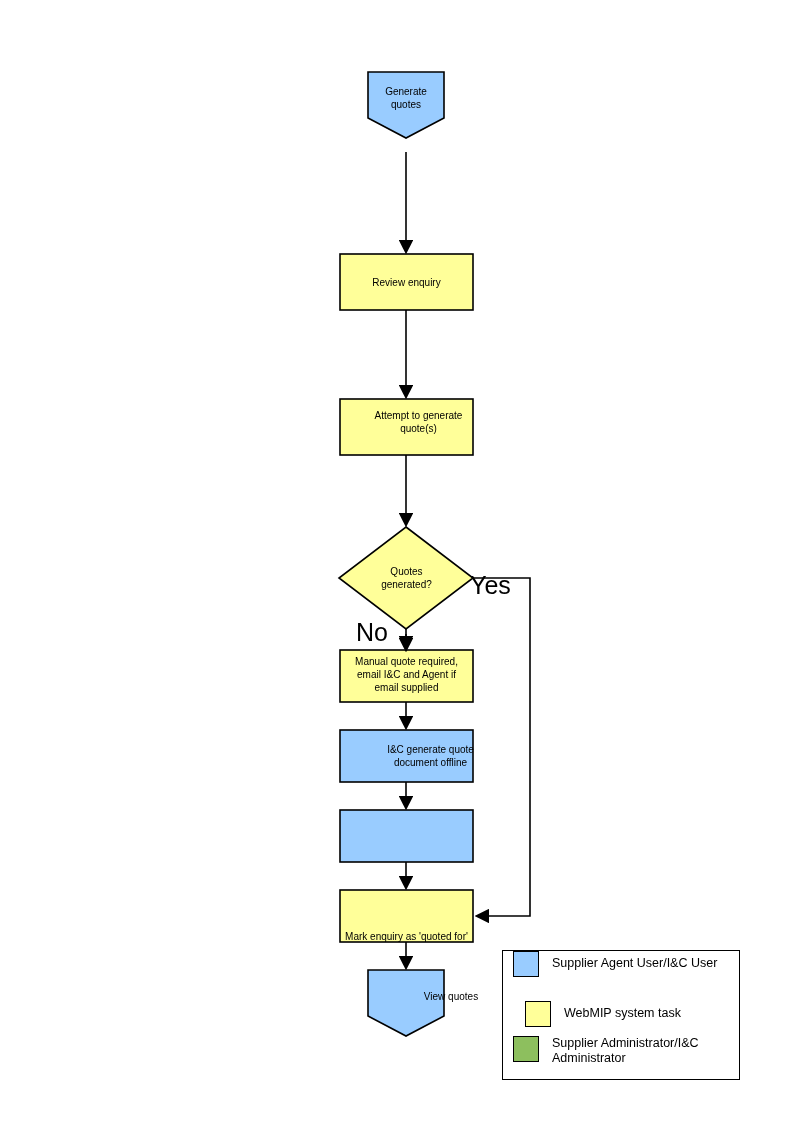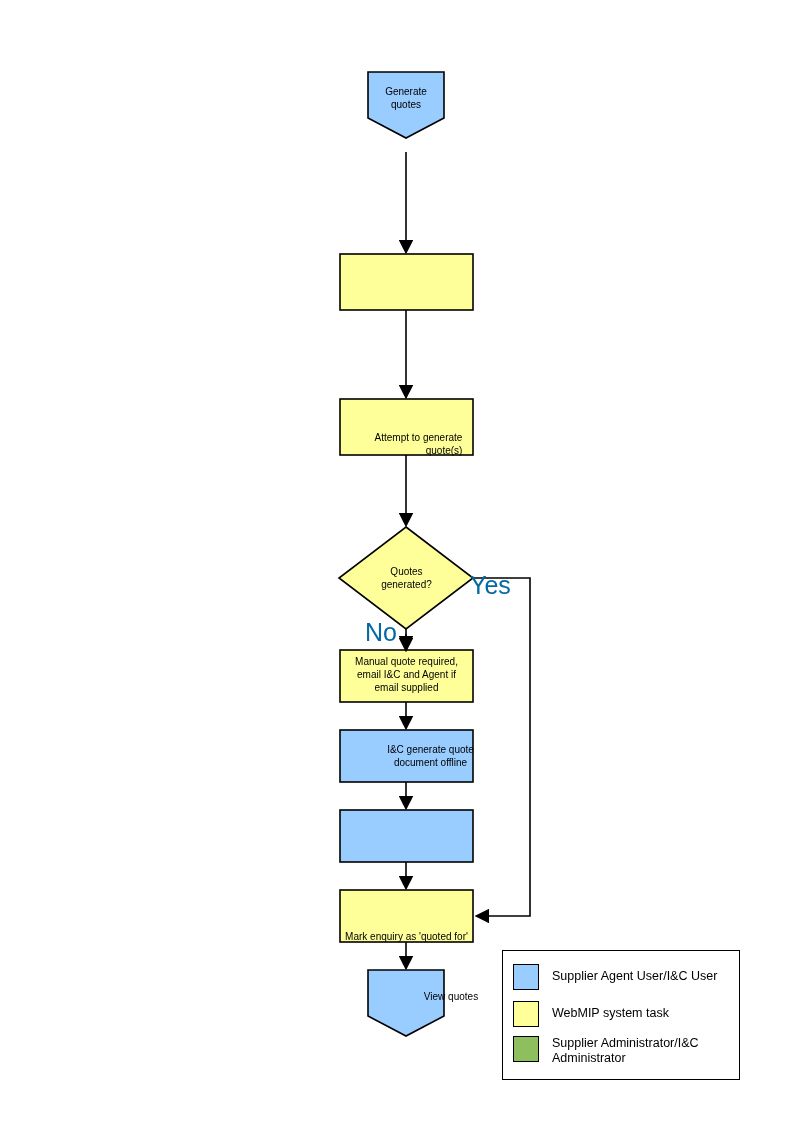--- a/index.html
+++ b/index.html
@@ -44,21 +44,21 @@
     white-space: pre-line;
     display: flex;
     align-items: center;
     justify-content: center;
     pointer-events: none;
   }
   .edge-label {
     position: absolute;
     font-size: 25px;
     line-height: 25px;
-    color: #0369a1;
+    color: #000000;
     font-family: "Liberation Sans", sans-serif;
   }
 
   
   #legend-box {
     position: absolute;
     left: 502px;
     top: 950px;
     width: 238px;
     height: 130px;
@@ -79,22 +79,22 @@
     box-sizing: border-box;
     flex: 0 0 auto;
   }
   .legend-text {
     margin-left: 13px;
     font-size: 12.5px;
     line-height: 15px;
     color: #000000;
     white-space: pre-line;
   }
-  #legend-row-0 { top: 13px; }
-  #legend-row-1 { top: 50px; }
+  #legend-row-0 { top: 0; }
+  #legend-row-1 { top: 50px; margin-left: 12px; }
   #legend-row-2 { top: 85px; }
   #legend-row-0 .legend-text { padding-top: 5px; }
   #legend-row-1 .legend-text { padding-top: 5px; }
   #legend-row-2 .legend-text { padding-top: 0px; }
 </style>
 </head>
 <body>
 
 <div id="diagram-root">
 
@@ -138,42 +138,43 @@
     </g>
 
     <g stroke="#000000" stroke-width="1.6" fill="none">
       <line x1="406" y1="634" x2="406" y2="650" marker-end="url(#arrow)"></line>
     </g>
   </svg>
 
   <div class="node-label" style="left:368px; top:72px; width:76px; height:52px;">Generate
 quotes</div>
 
+  <div class="node-label" style="left:340px; top:254px; width:133px; height:56px;">Review enquiry</div>
 
-  <div class="node-label" style="left:340px; top:416px; width:157px; height:56px;text-align:right;">Attempt to generate
+  <div class="node-label" style="left:340px; top:394px; width:157px; height:56px;">Attempt to generate
 quote(s)</div>
 
   <div class="node-label" style="left:340px; top:552px; width:133px; height:52px;">Quotes
 generated?</div>
 
   <div class="node-label" style="left:340px; top:648px; width:133px; height:52px;">Manual quote required,
 email I&amp;C and Agent if
 email supplied</div>
 
   <div class="node-label" style="left:340px; top:730px; width:133px; height:52px;padding-left:24px;">I&amp;C generate quote
 document offline</div>
 
 
   <div class="node-label" style="left:338px; top:890px; width:137px; height:52px;margin-top:20px;">Mark enquiry as 'quoted for'</div>
 
   <div class="node-label" style="left:368px; top:970px; width:76px; height:52px;padding-left:45px;">View quotes</div>
 
   <div class="edge-label" style="left:470px; top:573px;">Yes</div>
 
-  <div class="edge-label" style="left:365px; top:620px;">No</div>
+  <div class="edge-label" style="left:356px; top:620px;">No</div>
 
   <div id="legend-box">
 
     <div class="legend-row" id="legend-row-0">
       <span class="legend-swatch" id="legend-swatch-0" style="background: rgb(153, 204, 255);"></span>
       <span class="legend-text">Supplier Agent User/I&amp;C User</span>
     </div>
 
     <div class="legend-row" id="legend-row-1">
       <span class="legend-swatch" id="legend-swatch-1" style="background: rgb(255, 255, 153);"></span>

